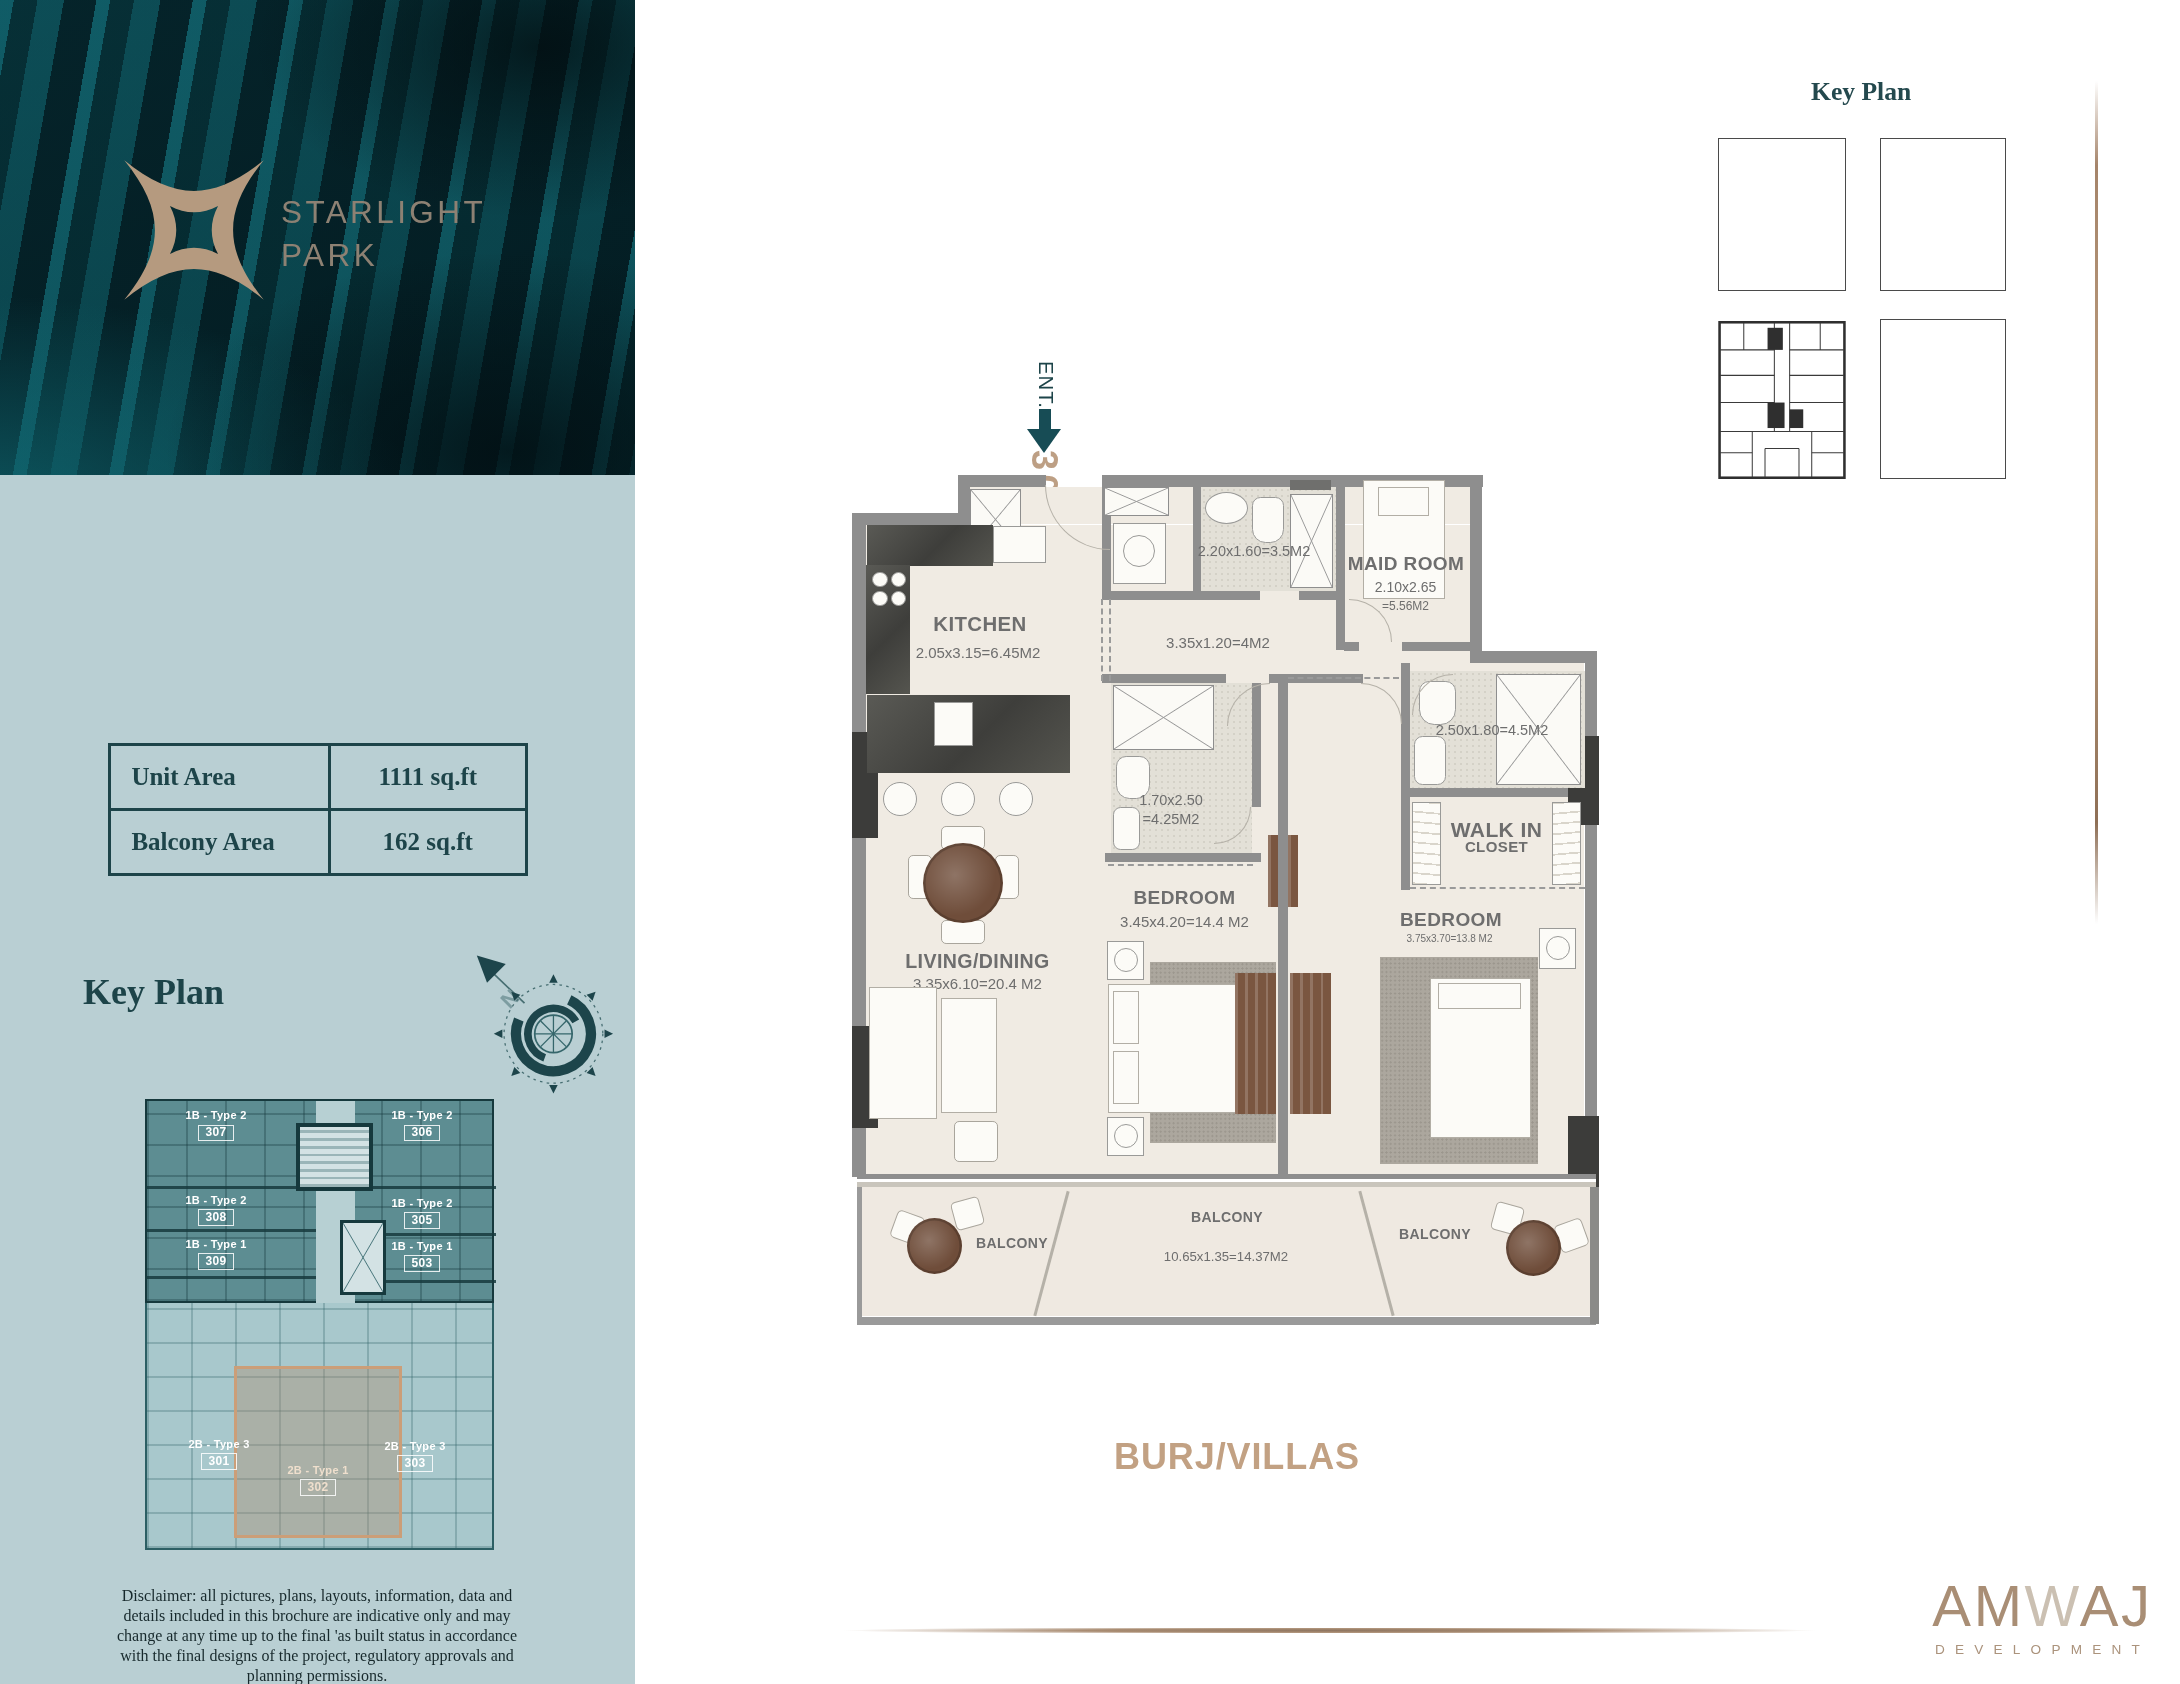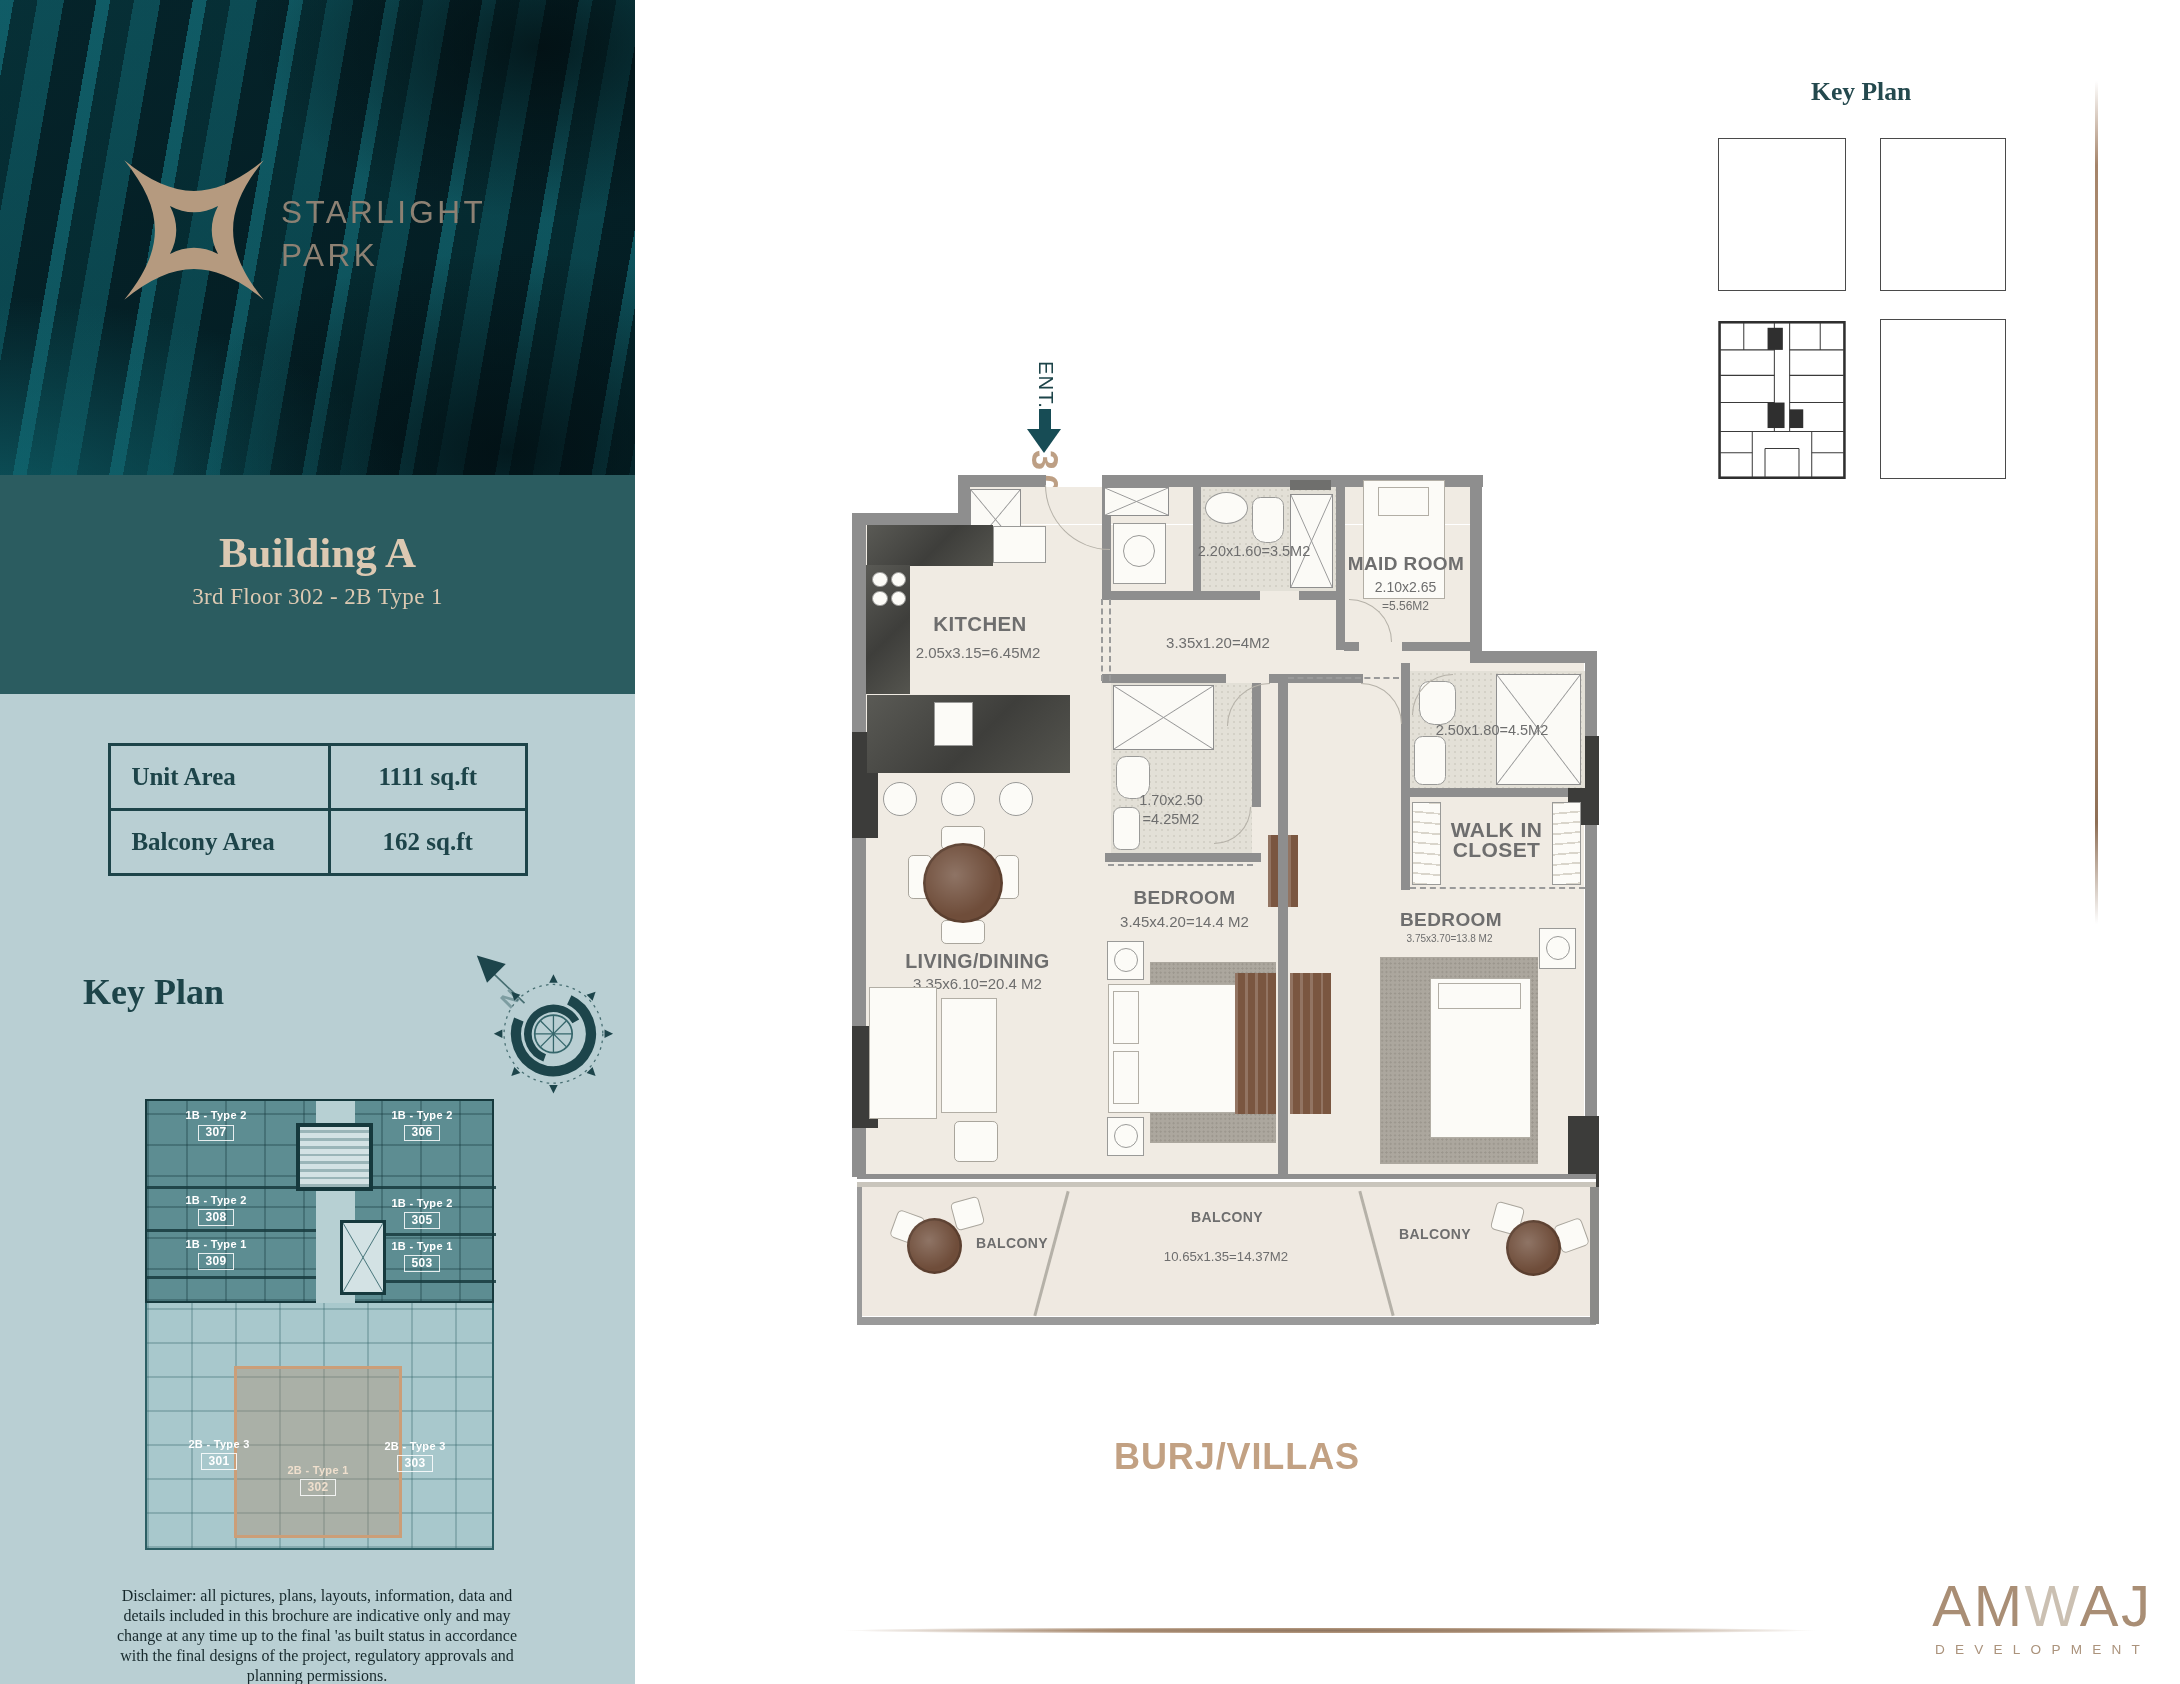--- a/index.html
+++ b/index.html
@@ -131,24 +131,20 @@
     <svg class="abs" style="left:92px;top:128px;" width="204" height="204" viewBox="0 0 120 120">
       <path d="M60,2 C64,40 80,56 118,60 C80,64 64,80 60,118 C56,80 40,64 2,60 C40,56 56,40 60,2 Z
                M60,40 C63,50 70,57 80,60 C70,63 63,70 60,80 C57,70 50,63 40,60 C50,57 57,50 60,40 Z" fill="#b59a7f" fill-rule="evenodd" transform="rotate(45 60 60)"></path>
     </svg>
     <div class="brand-text">
       <div>STARLIGHT</div>
       <div>PARK</div>
     </div>
   </div>
 
-  <div class="title-band">
-    <div class="building-title">Building A</div>
-    <div class="building-sub">3rd Floor 302 - 2B Type 1</div>
-  </div>
 
   <table class="area-table">
     <tbody>
         <tr>
       <td class="lbl">Unit Area</td>
       <td class="val">1111 sq.ft</td>
     </tr>
     <tr>
       <td class="lbl">Balcony Area</td>
       <td class="val">162 sq.ft</td>
@@ -349,21 +345,21 @@
   <div class="bathfloor" style="left:558px;top:201px;width:175px;height:117px;"></div>
   <div class="wbox" style="left:567px;top:211px;width:37px;height:44px;border-radius:10.2px 10.2px 15.3px 15.3px;"></div>
   <div class="wbox" style="left:562px;top:266px;width:32px;height:49px;border-radius:8.5px;"></div>
   <div class="xbox" style="left:644px;top:204px;width:85px;height:111px;"></div>
   <div class="pdims" style="left:572px;top:252px;width:136px;font-size:14.5px;">2.50x1.80=4.5M2</div>
   <div class="arc" style="left:560px;top:204px;width:41px;height:41px;border-right:none;border-bottom:none;border-radius:100% 0 0 0;"></div>
 
   <div class="wbox" style="left:560px;top:332px;width:29px;height:83px;background-image:repeating-linear-gradient(5deg,#d9d5cb 0 1.7px,transparent 1.7px 10.2px);"></div>
   <div class="wbox" style="left:700px;top:332px;width:29px;height:83px;background-image:repeating-linear-gradient(-5deg,#d9d5cb 0 1.7px,transparent 1.7px 10.2px);"></div>
   <div class="plabel" style="left:589px;top:348px;width:111px;font-size:21px;">WALK IN</div>
-  <div class="plabel" style="left:589px;top:368px;width:111px;font-size:21px;text-align:center;">CLOSET</div>
+  <div class="plabel" style="left:589px;top:368px;width:111px;font-size:15px;text-align:center;">CLOSET</div>
 
   <div class="bathfloor" style="left:259px;top:213px;width:141px;height:170px;"></div>
   <div class="xbox" style="left:261px;top:215px;width:101px;height:65px;"></div>
   <div class="wbox" style="left:264px;top:286px;width:34px;height:43px;border-radius:10.2px 10.2px 13.6px 13.6px;"></div>
   <div class="wbox" style="left:261px;top:337px;width:27px;height:43px;border-radius:7.7px;"></div>
   <div class="pdims" style="left:268px;top:322px;width:102px;font-size:14.5px;">1.70x2.50</div>
   <div class="pdims" style="left:268px;top:341px;width:102px;font-size:14.5px;">=4.25M2</div>
   <div class="arc" style="left:362px;top:337px;width:37px;height:37px;border-left:none;border-top:none;border-radius:0 0 100% 0;"></div>
 
   <div class="plabel" style="left:273px;top:417px;width:119px;font-size:19px;">BEDROOM</div>

